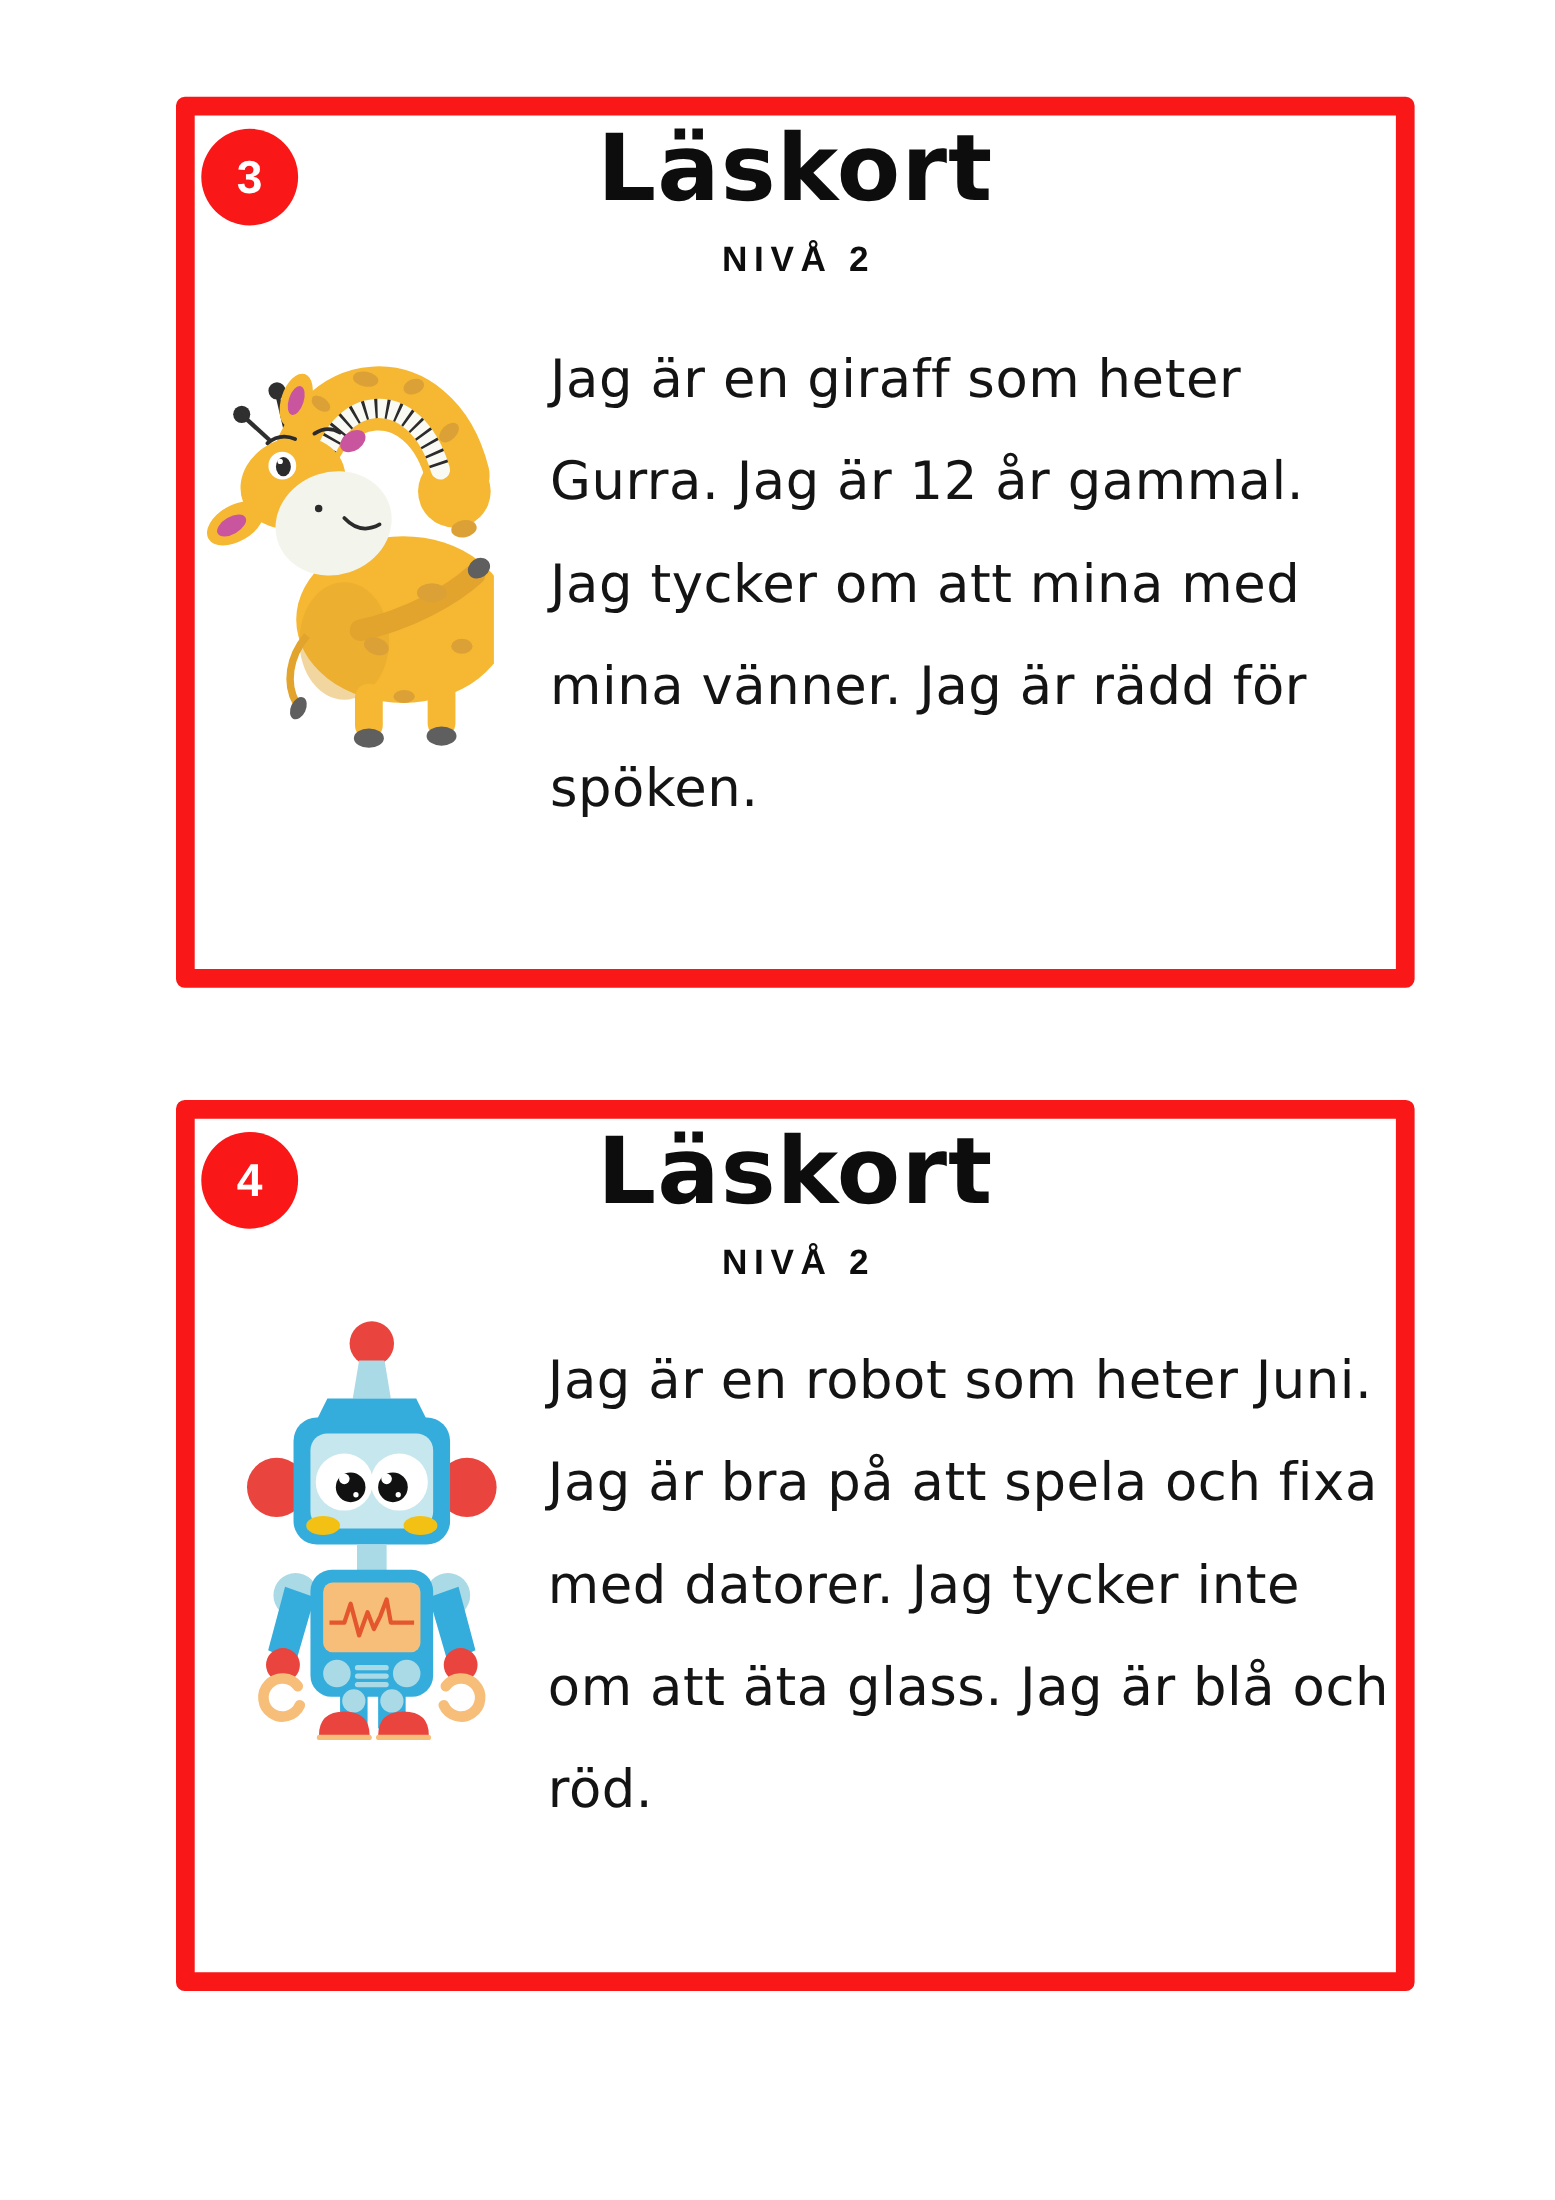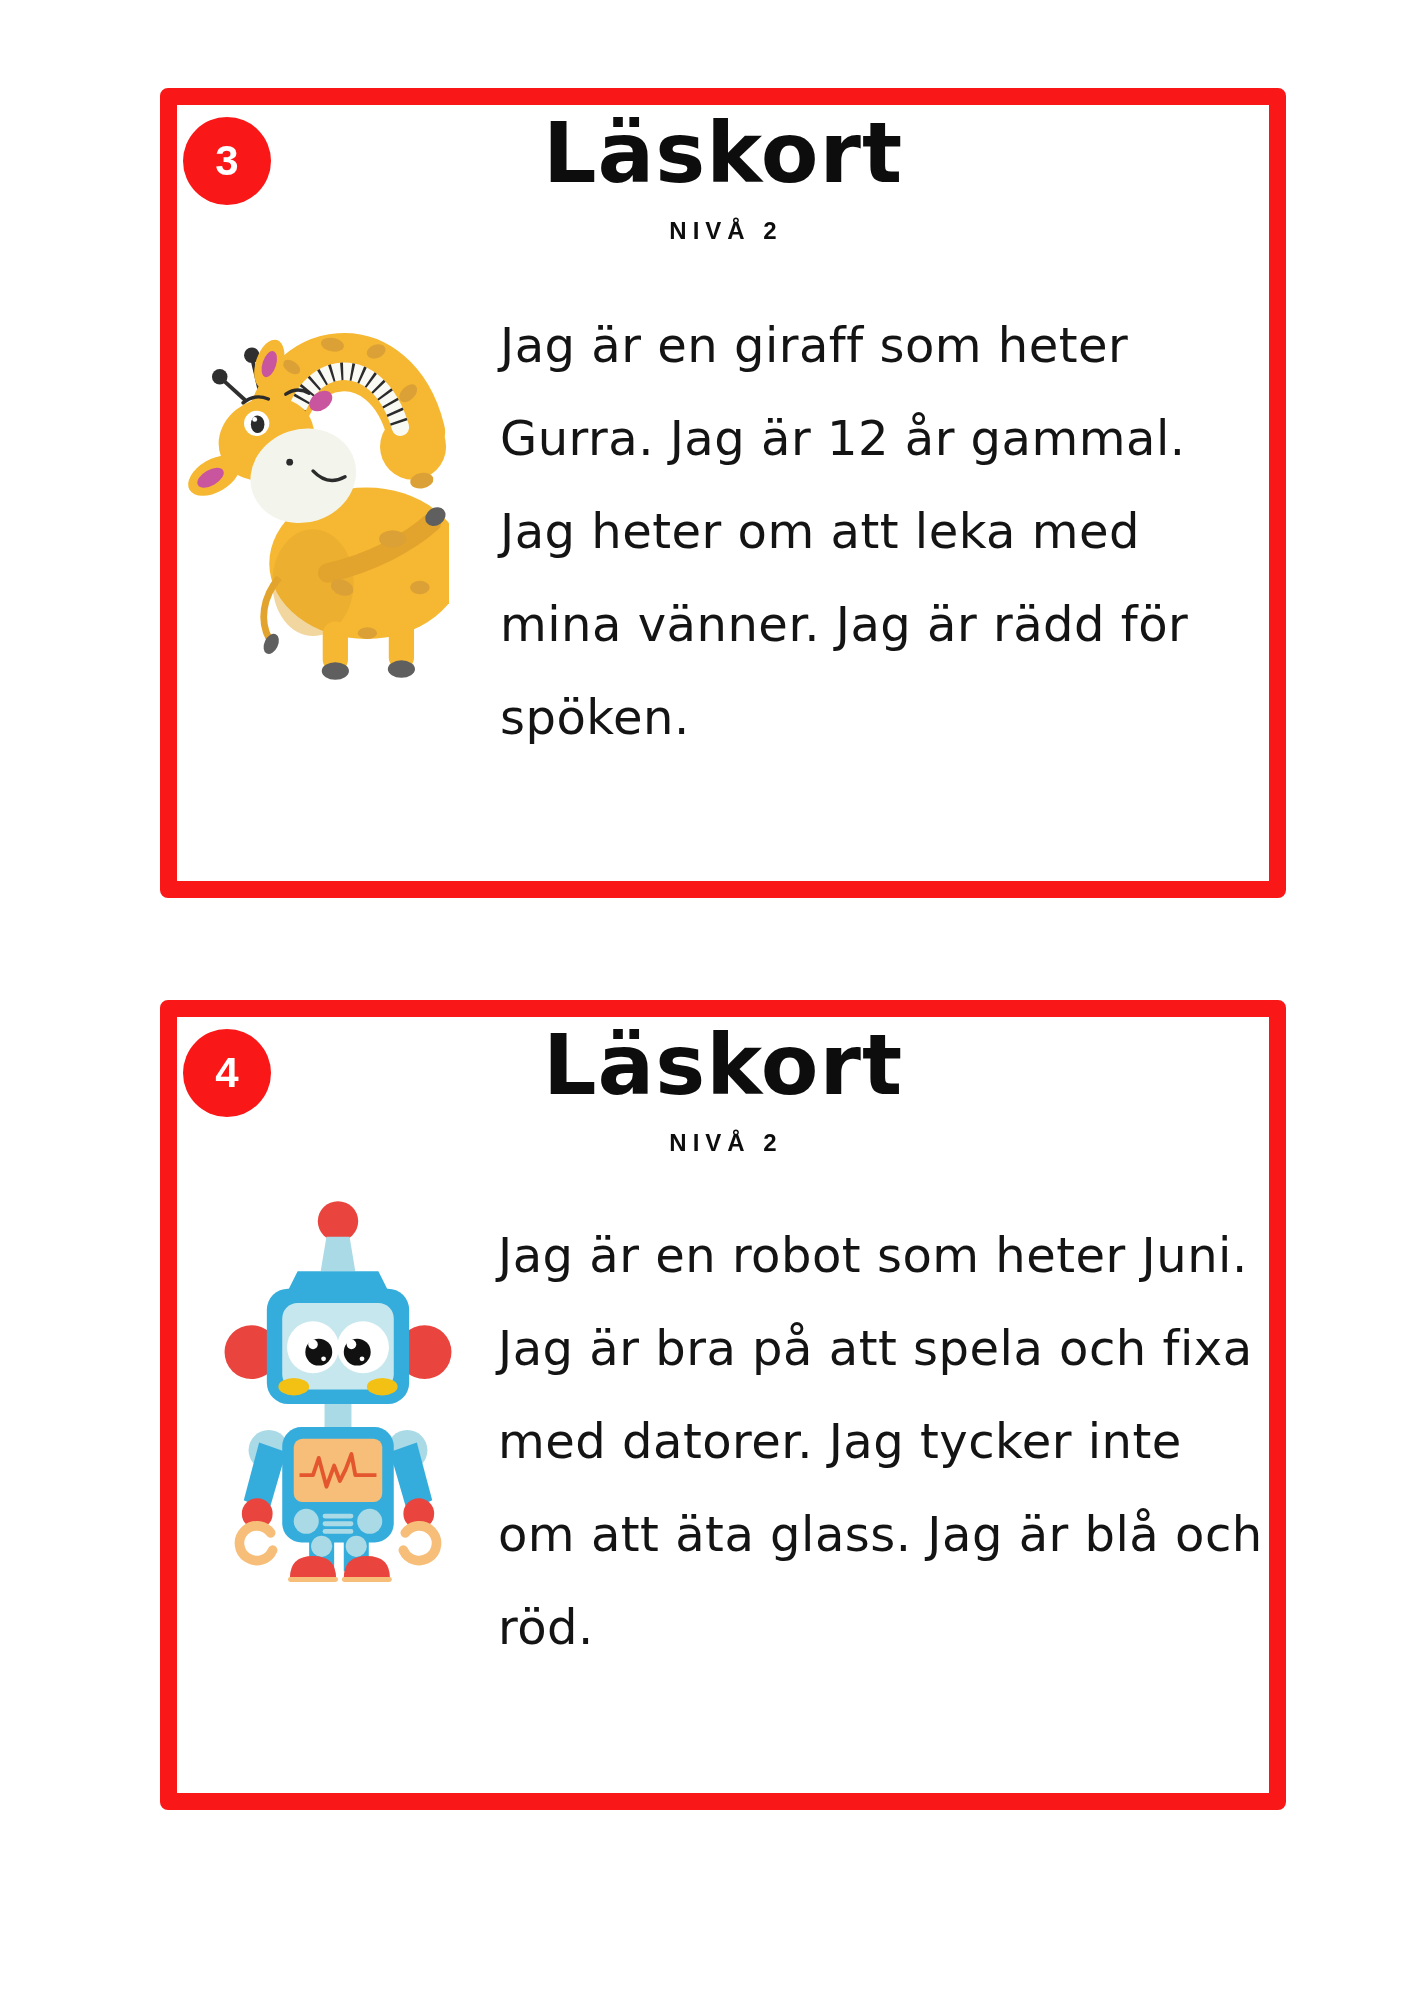--- a/index.html
+++ b/index.html
@@ -35,21 +35,21 @@
     background:var(--red);color:#ffffff;display:flex;align-items:center;justify-content:center;
     font-family:"Liberation Sans",sans-serif;font-weight:bold;font-size:42px;
   }
   .header{position:absolute;left:0;right:0;top:0;text-align:center;}
   .title{
     margin:6px 0 0 0;font-family:"DejaVu Sans",sans-serif;font-weight:bold;
     font-size:84px;line-height:1.0;letter-spacing:1px;color:#0d0d0d;text-align:center;
   }
   .level{
     margin-top:22px;font-family:"Liberation Sans",sans-serif;font-weight:bold;
-    font-size:24px;letter-spacing:6px;text-indent:6px;color:#0d0d0d;
+    font-size:32px;letter-spacing:6px;text-indent:6px;color:#0d0d0d;
   }
   .line{
     position:absolute;font-size:48px;letter-spacing:0.5px;white-space:nowrap;color:#141414;
   }
   .c3 .line{left:323px;}
   .c4 .line{left:293px;margin-left:28px;}
   .illu{position:absolute;}
   .illu-giraffe{left:0px;top:185px;width:272px;}
   .illu-robot{left:36px;top:183px;width:250px;}
 </style>
@@ -128,21 +128,21 @@
 
         <ellipse cx="130" cy="190" rx="55" ry="48" fill="var(--g-cream)" transform="rotate(-18 130 190)"></ellipse>
         <circle cx="116" cy="176" r="3.5" fill="#2B2B2B"></circle>
         <path d="M 140,185 q 15,16 33,6" fill="none" stroke="#2B2B2B" stroke-width="3.5" stroke-linecap="round"></path>
       </svg>
     </div>
 
     <div class="lines">
       <div class="line" style="top:212px">Jag är en giraff som heter</div>
       <div class="line" style="top:305px">Gurra. Jag är 12 år gammal.</div>
-      <div class="line" style="top:398px">Jag heter om att leka med</div>
+      <div class="line" style="top:398px">Jag tycker om att mina med</div>
       <div class="line" style="top:491px">mina vänner. Jag är rädd för</div>
       <div class="line" style="top:584px">spöken.</div>
     </div>
   </div>
 
   <div class="card c4">
     <div class="badge">
       <span>4</span>
     </div>
 

